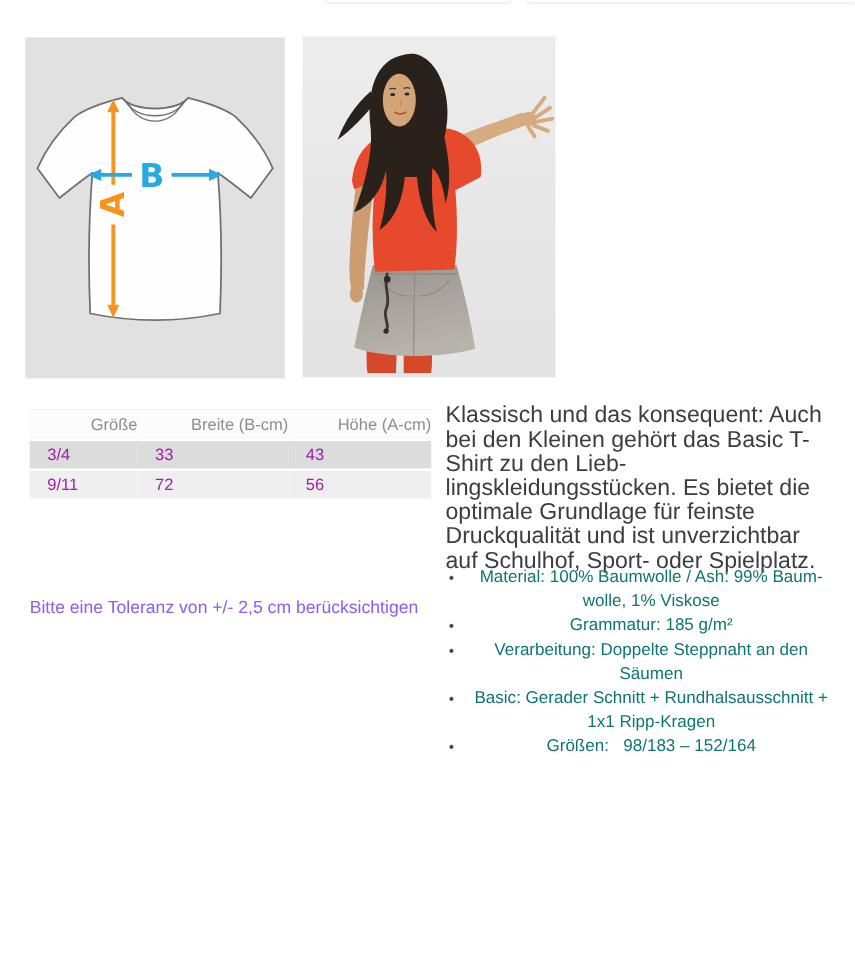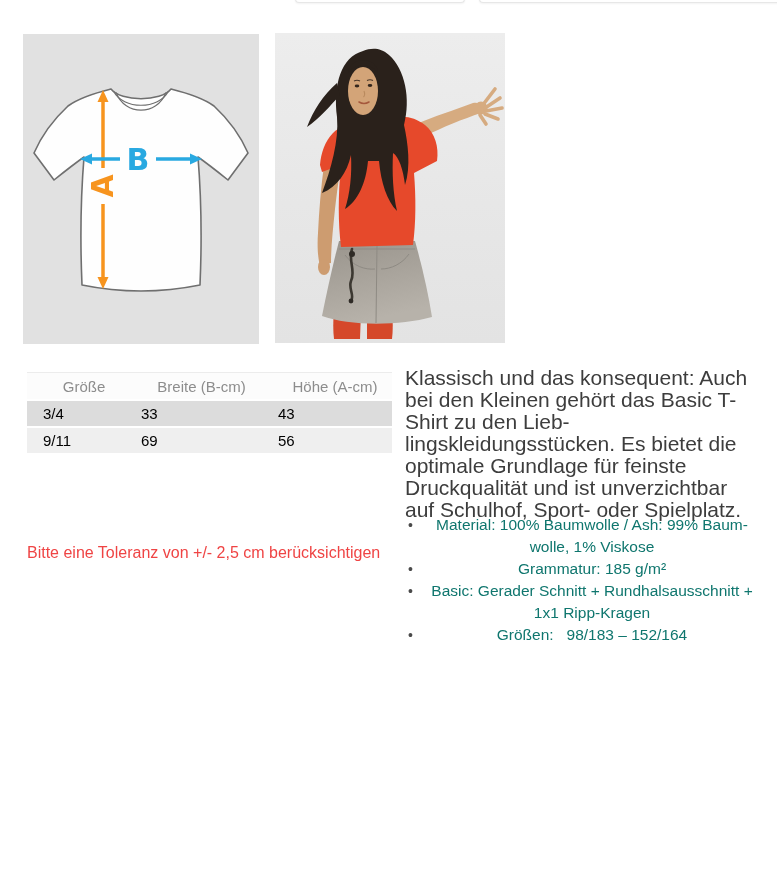--- a/index.html
+++ b/index.html
@@ -21,28 +21,28 @@
     background:linear-gradient(180deg,#ededed 0%,#e7e7e7 55%,#e3e3e3 100%);}
   .diagram-panel svg,.photo-panel svg{display:block;}
 
   .measure-label{font-family:"DejaVu Sans","Liberation Sans",sans-serif;font-weight:bold;font-size:30px;}
 
   
   .size-table{position:absolute;left:27px;top:372px;width:365px;
     border-collapse:separate;border-spacing:0;table-layout:fixed;
     font-size:15px;border-top:1px solid #ececec;}
   .size-table col.c1{width:98px;} .size-table col.c2{width:137px;} .size-table col.c3{width:130px;}
-  .size-table th{font-weight:400;color:#8d8d8d;text-align:center;height:26px;
+  .size-table th{font-weight:400;color:#8d8d8d;text-align:right;height:26px;
     padding:0 0 0 16px;background:#fcfcfc;}
-  .size-table td{color:#000000;height:25px;padding:0 0 0 16px;border-top:2px solid #ffffff;}
+  .size-table td{color:#a21caf;height:25px;padding:0 0 0 16px;border-top:2px solid #ffffff;}
   .size-table tbody tr:nth-child(odd) td{background:#dcdcdc;}
   .size-table tbody tr:nth-child(even) td{background:#efefef;}
 
   .tolerance-note{position:absolute;left:27px;top:544px;width:390px;
-    font-size:16px;color:#ef4444;white-space:nowrap;}
+    font-size:16px;color:#8b5cf6;white-space:nowrap;}
 
   
   .desc-intro{position:absolute;left:405px;top:367px;width:352px;margin:0;
     font-size:21px;line-height:22px;color:#3d3d3d;}
   .desc-list{position:absolute;left:405px;top:514px;width:352px;margin:0;padding:0;
     list-style:none;font-size:15.5px;line-height:22px;color:#0f766e;text-align:center;}
   .desc-list li{position:relative;padding-left:22px;white-space:pre-wrap;}
   .desc-list li::before{content:"\2022";position:absolute;left:3px;top:0;
     color:#4a4a4a;font-size:14px;line-height:22px;}
 </style>
@@ -191,27 +191,28 @@
       </tr>
     </thead>
   <tbody>
       <tr>
         <td>3/4</td>
         <td>33</td>
         <td>43</td>
       </tr>
       <tr>
         <td>9/11</td>
-        <td>69</td>
+        <td>72</td>
         <td>56</td>
       </tr>
     </tbody>
 </table>
 
 <div class="tolerance-note">Bitte eine Toleranz von +/- 2,5 cm berücksichtigen</div>
 
 <p class="desc-intro">Klassisch und das konsequent: Auch bei den Kleinen gehört das Basic T-Shirt zu den Lieb­lingskleidungsstücken. Es bietet die optimale Grundlage für feinste Druckqualität und ist un­verzichtbar auf Schulhof, Sport- oder Spielplatz.</p>
 <ul class="desc-list">
     <li>Material: 100% Baumwolle / Ash: 99% Baum­wolle, 1% Viskose</li>
     <li>Grammatur: 185 g/m²</li>
+    <li>Verarbeitung: Doppelte Steppnaht an den Säumen</li>
     <li>Basic: Gerader Schnitt + Rundhalsausschnitt + 1x1 Ripp-Kragen</li>
     <li>Größen:   98/183 – 152/164</li>
   </ul>
 
 </body></html>

